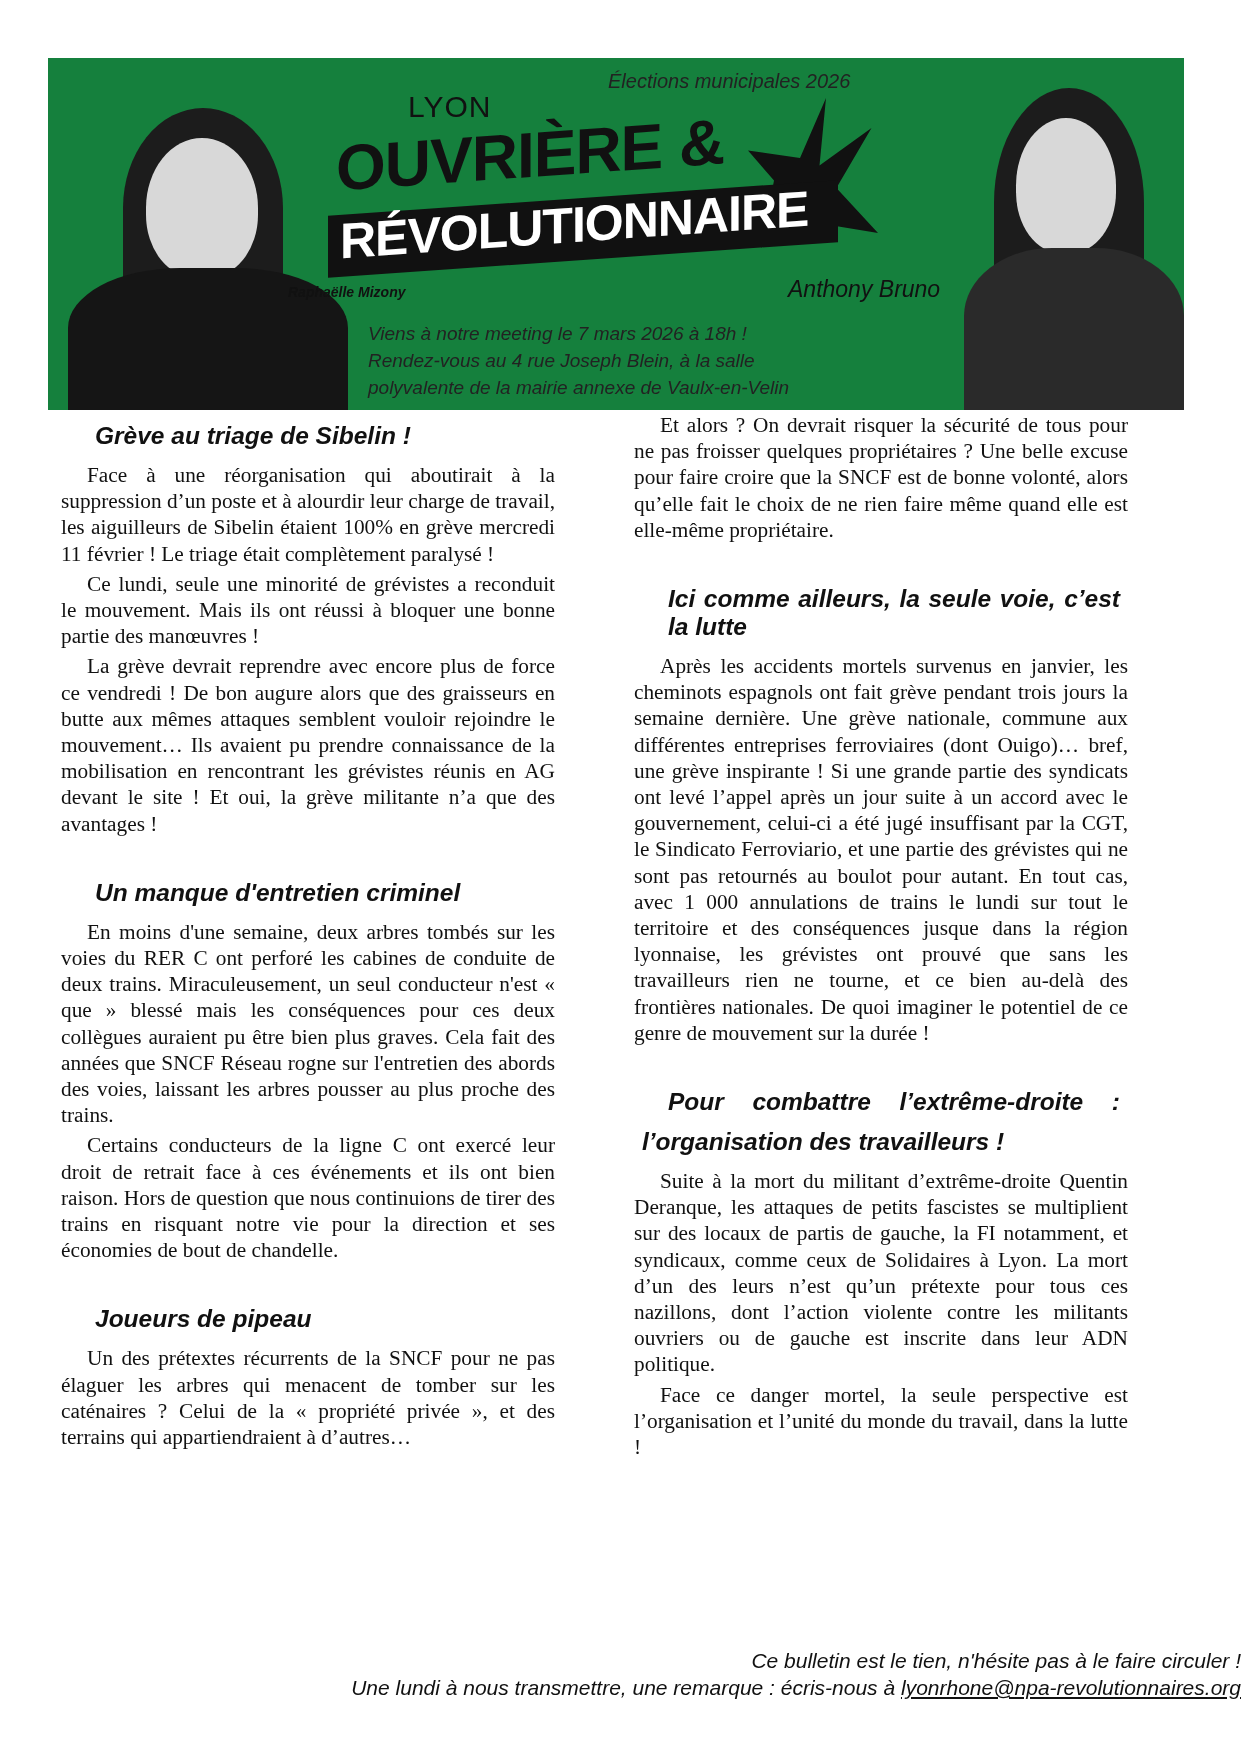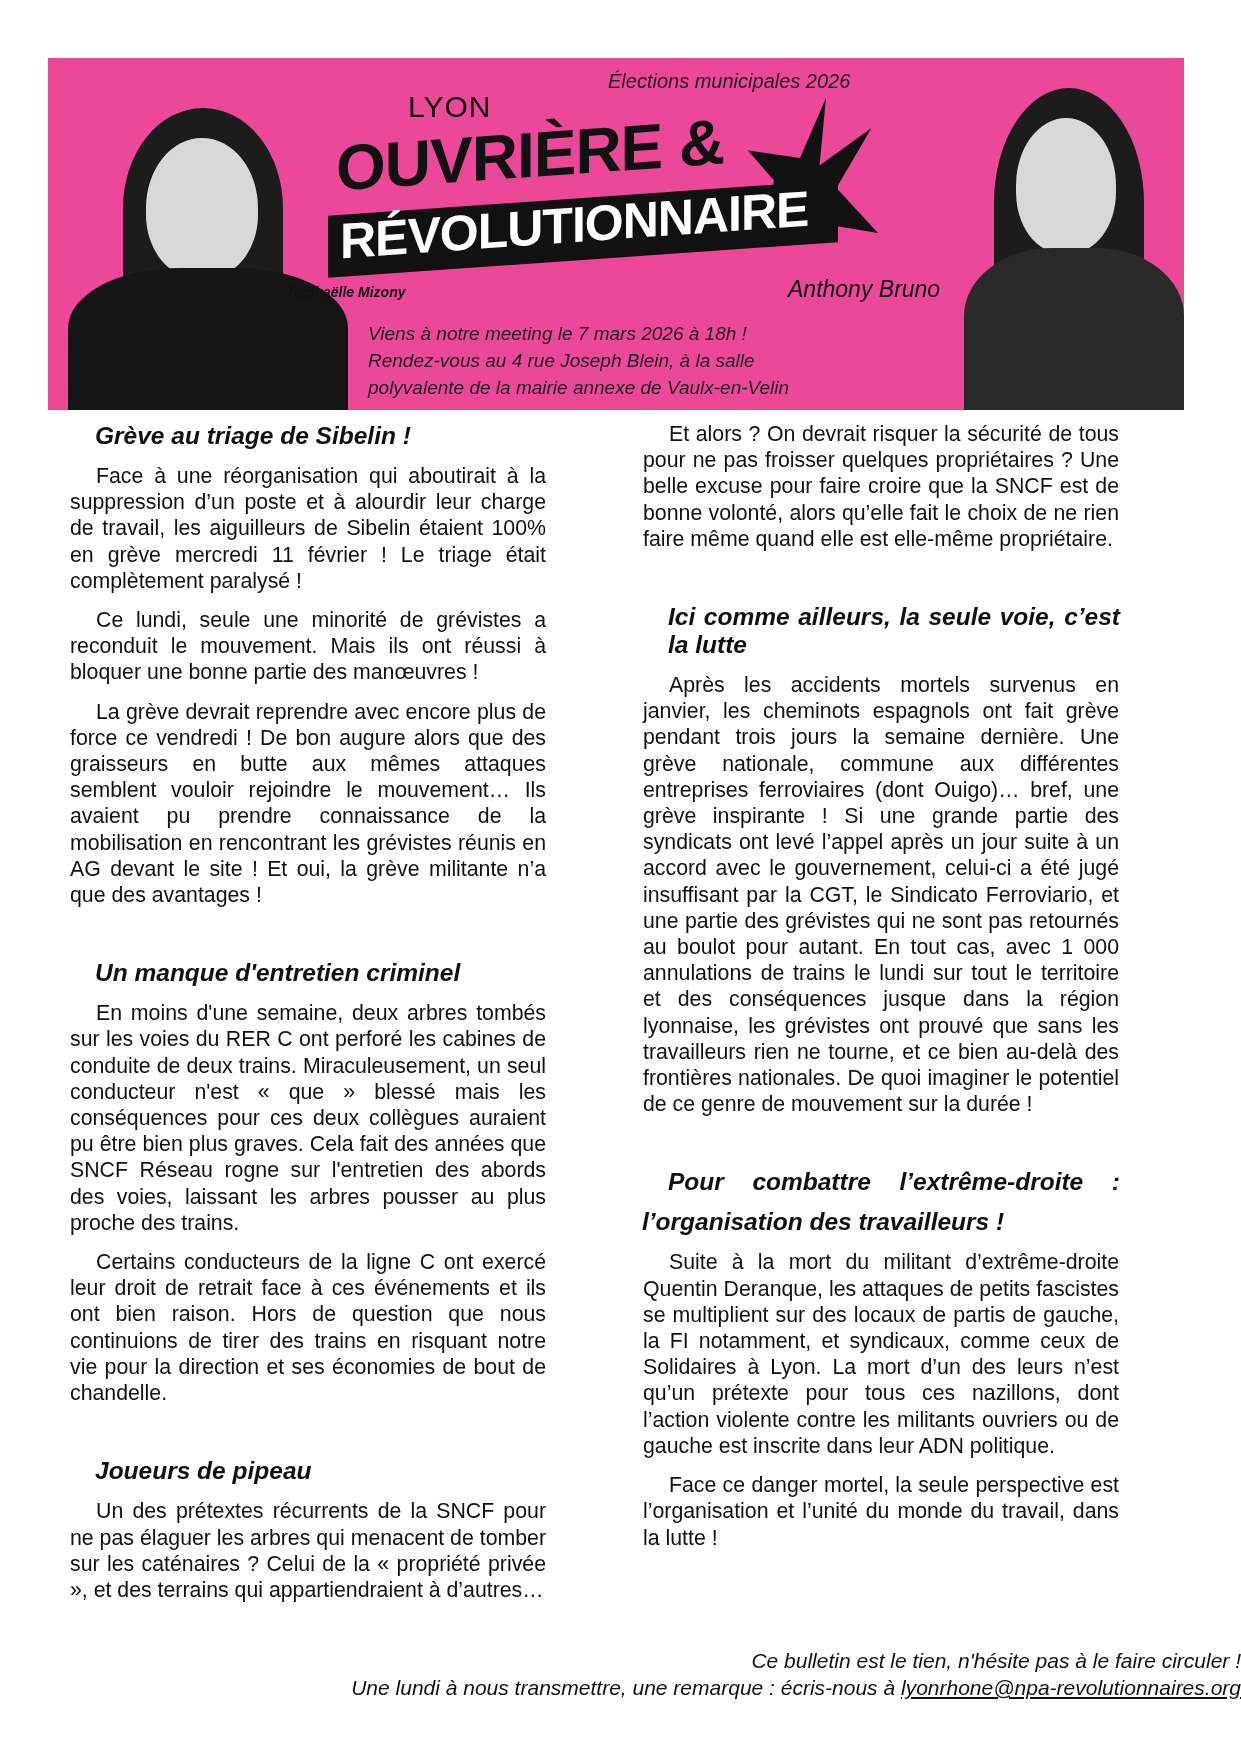--- a/index.html
+++ b/index.html
@@ -1,37 +1,37 @@
 <!DOCTYPE html>
 <html><head>
 <meta charset="utf-8">
 <style>
   html, body { margin:0; padding:0; background:#fff; }
   body { width:1241px; height:1755px; position:relative; font-family:"Liberation Sans", sans-serif; color:#111; overflow:hidden; }
-  .banner { position:absolute; left:48px; top:58px; width:1136px; height:352px; background:#ec4899; overflow:hidden; }
+  .banner { position:absolute; left:48px; top:58px; width:1136px; height:352px; background:#15803d; overflow:hidden; }
   .photo { position:absolute; top:40px; width:280px; height:312px; }
   .photo.left { left:20px; }
   .photo.right { right:0px; width:230px; top:30px; height:322px; }
   .head { position:absolute; border-radius:50% 50% 45% 45%; background:#d8d8d8; }
   .hair { position:absolute; background:#1c1c1c; border-radius:50% 50% 10% 10%; }
   .torso { position:absolute; background:#151515; border-radius:40% 40% 0 0; }
   .elections { position:absolute; left:560px; top:12px; font-style:italic; font-size:20px; color:#222; }
   .lyon { position:absolute; left:360px; top:32px; font-size:30px; color:#111; letter-spacing:1px; }
   .ouvriere { position:absolute; left:288px; top:60px; font-size:64px; font-weight:900; color:#111; letter-spacing:-1px; transform:skewY(-4deg); }
   .starburst { position:absolute; left:700px; top:40px; width:130px; height:150px; background:#111; clip-path:polygon(60% 0,55% 45%,95% 20%,68% 60%,100% 90%,30% 80%,10% 100%,20% 55%,0 35%,40% 40%); }
   .revo-band { position:absolute; left:280px; top:140px; width:510px; height:62px; background:#111; transform:skewY(-4deg); }
   .revo { position:absolute; left:292px; top:138px; font-size:50px; font-weight:900; color:#fff; letter-spacing:-1px; transform:skewY(-4deg); }
   .name-left { position:absolute; left:240px; top:226px; font-weight:bold; font-style:italic; font-size:14px; }
   .name-right { position:absolute; left:740px; top:218px; font-weight:normal; font-style:italic; font-size:23px; }
   .meeting { position:absolute; left:320px; top:262px; width:470px; text-align:left; font-style:italic; font-size:19px; line-height:27px; color:#222; }
   .col { position:absolute; top:410px; width:502px; font-size:21.3px; line-height:26.2px; text-align:justify; }
   .col.left { left:57px; }
   .col.right { left:630px; top:408px; }
   .col h2 { font-size:24.5px; font-style:italic; font-weight:bold; margin:12px; padding-left:26px; line-height:28px; }
-  .col p { margin:13px; text-indent:26px; }
+  .col p { margin:4px; text-indent:26px;font-family:Liberation Serif, serif; }
   .gap { height:26px; }
   .justify-head { text-align:justify; text-align-last:justify; padding-left:26px; }
   .footer { position:absolute; left:0; width:1241px; top:1647px; text-align:right; font-style:italic; font-size:21px; line-height:27px; }
   .footer u { text-decoration:underline; }
 </style>
 </head>
 <body>
 
 <div class="banner">
   <div class="photo left">

